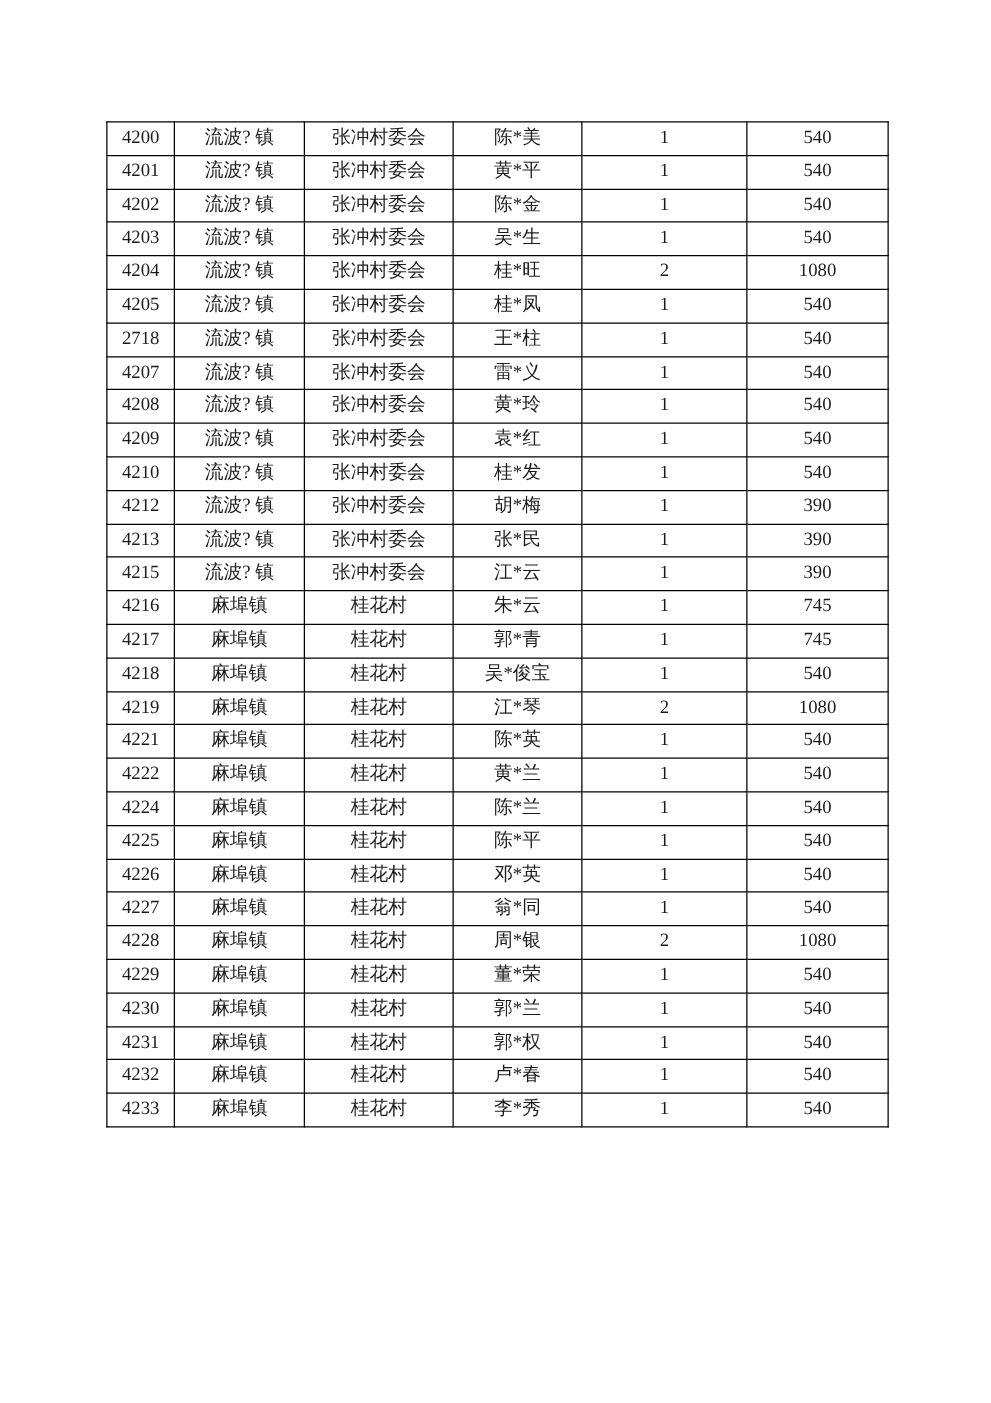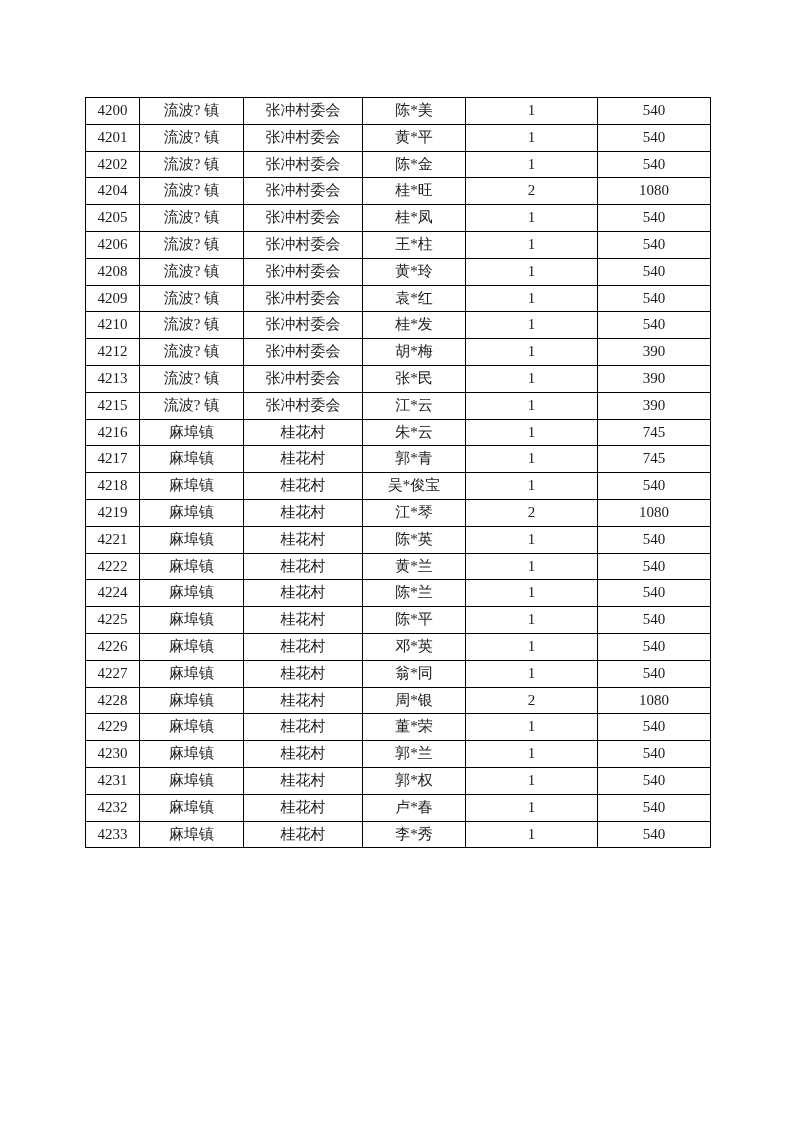--- a/index.html
+++ b/index.html
@@ -80,40 +80,56 @@
         </tr>
         <tr>
           <td>4202</td>
           <td>流波? 镇</td>
           <td>张冲村委会</td>
           <td>陈*金</td>
           <td>1</td>
           <td>540</td>
         </tr>
         <tr>
+          <td>4203</td>
+          <td>流波? 镇</td>
+          <td>张冲村委会</td>
+          <td>吴*生</td>
+          <td>1</td>
+          <td>540</td>
+        </tr>
+        <tr>
           <td>4204</td>
           <td>流波? 镇</td>
           <td>张冲村委会</td>
           <td>桂*旺</td>
           <td>2</td>
           <td>1080</td>
         </tr>
         <tr>
           <td>4205</td>
           <td>流波? 镇</td>
           <td>张冲村委会</td>
           <td>桂*凤</td>
           <td>1</td>
           <td>540</td>
         </tr>
         <tr>
-          <td>4206</td>
+          <td>2718</td>
           <td>流波? 镇</td>
           <td>张冲村委会</td>
           <td>王*柱</td>
+          <td>1</td>
+          <td>540</td>
+        </tr>
+        <tr>
+          <td>4207</td>
+          <td>流波? 镇</td>
+          <td>张冲村委会</td>
+          <td>雷*义</td>
           <td>1</td>
           <td>540</td>
         </tr>
         <tr>
           <td>4208</td>
           <td>流波? 镇</td>
           <td>张冲村委会</td>
           <td>黄*玲</td>
           <td>1</td>
           <td>540</td>

